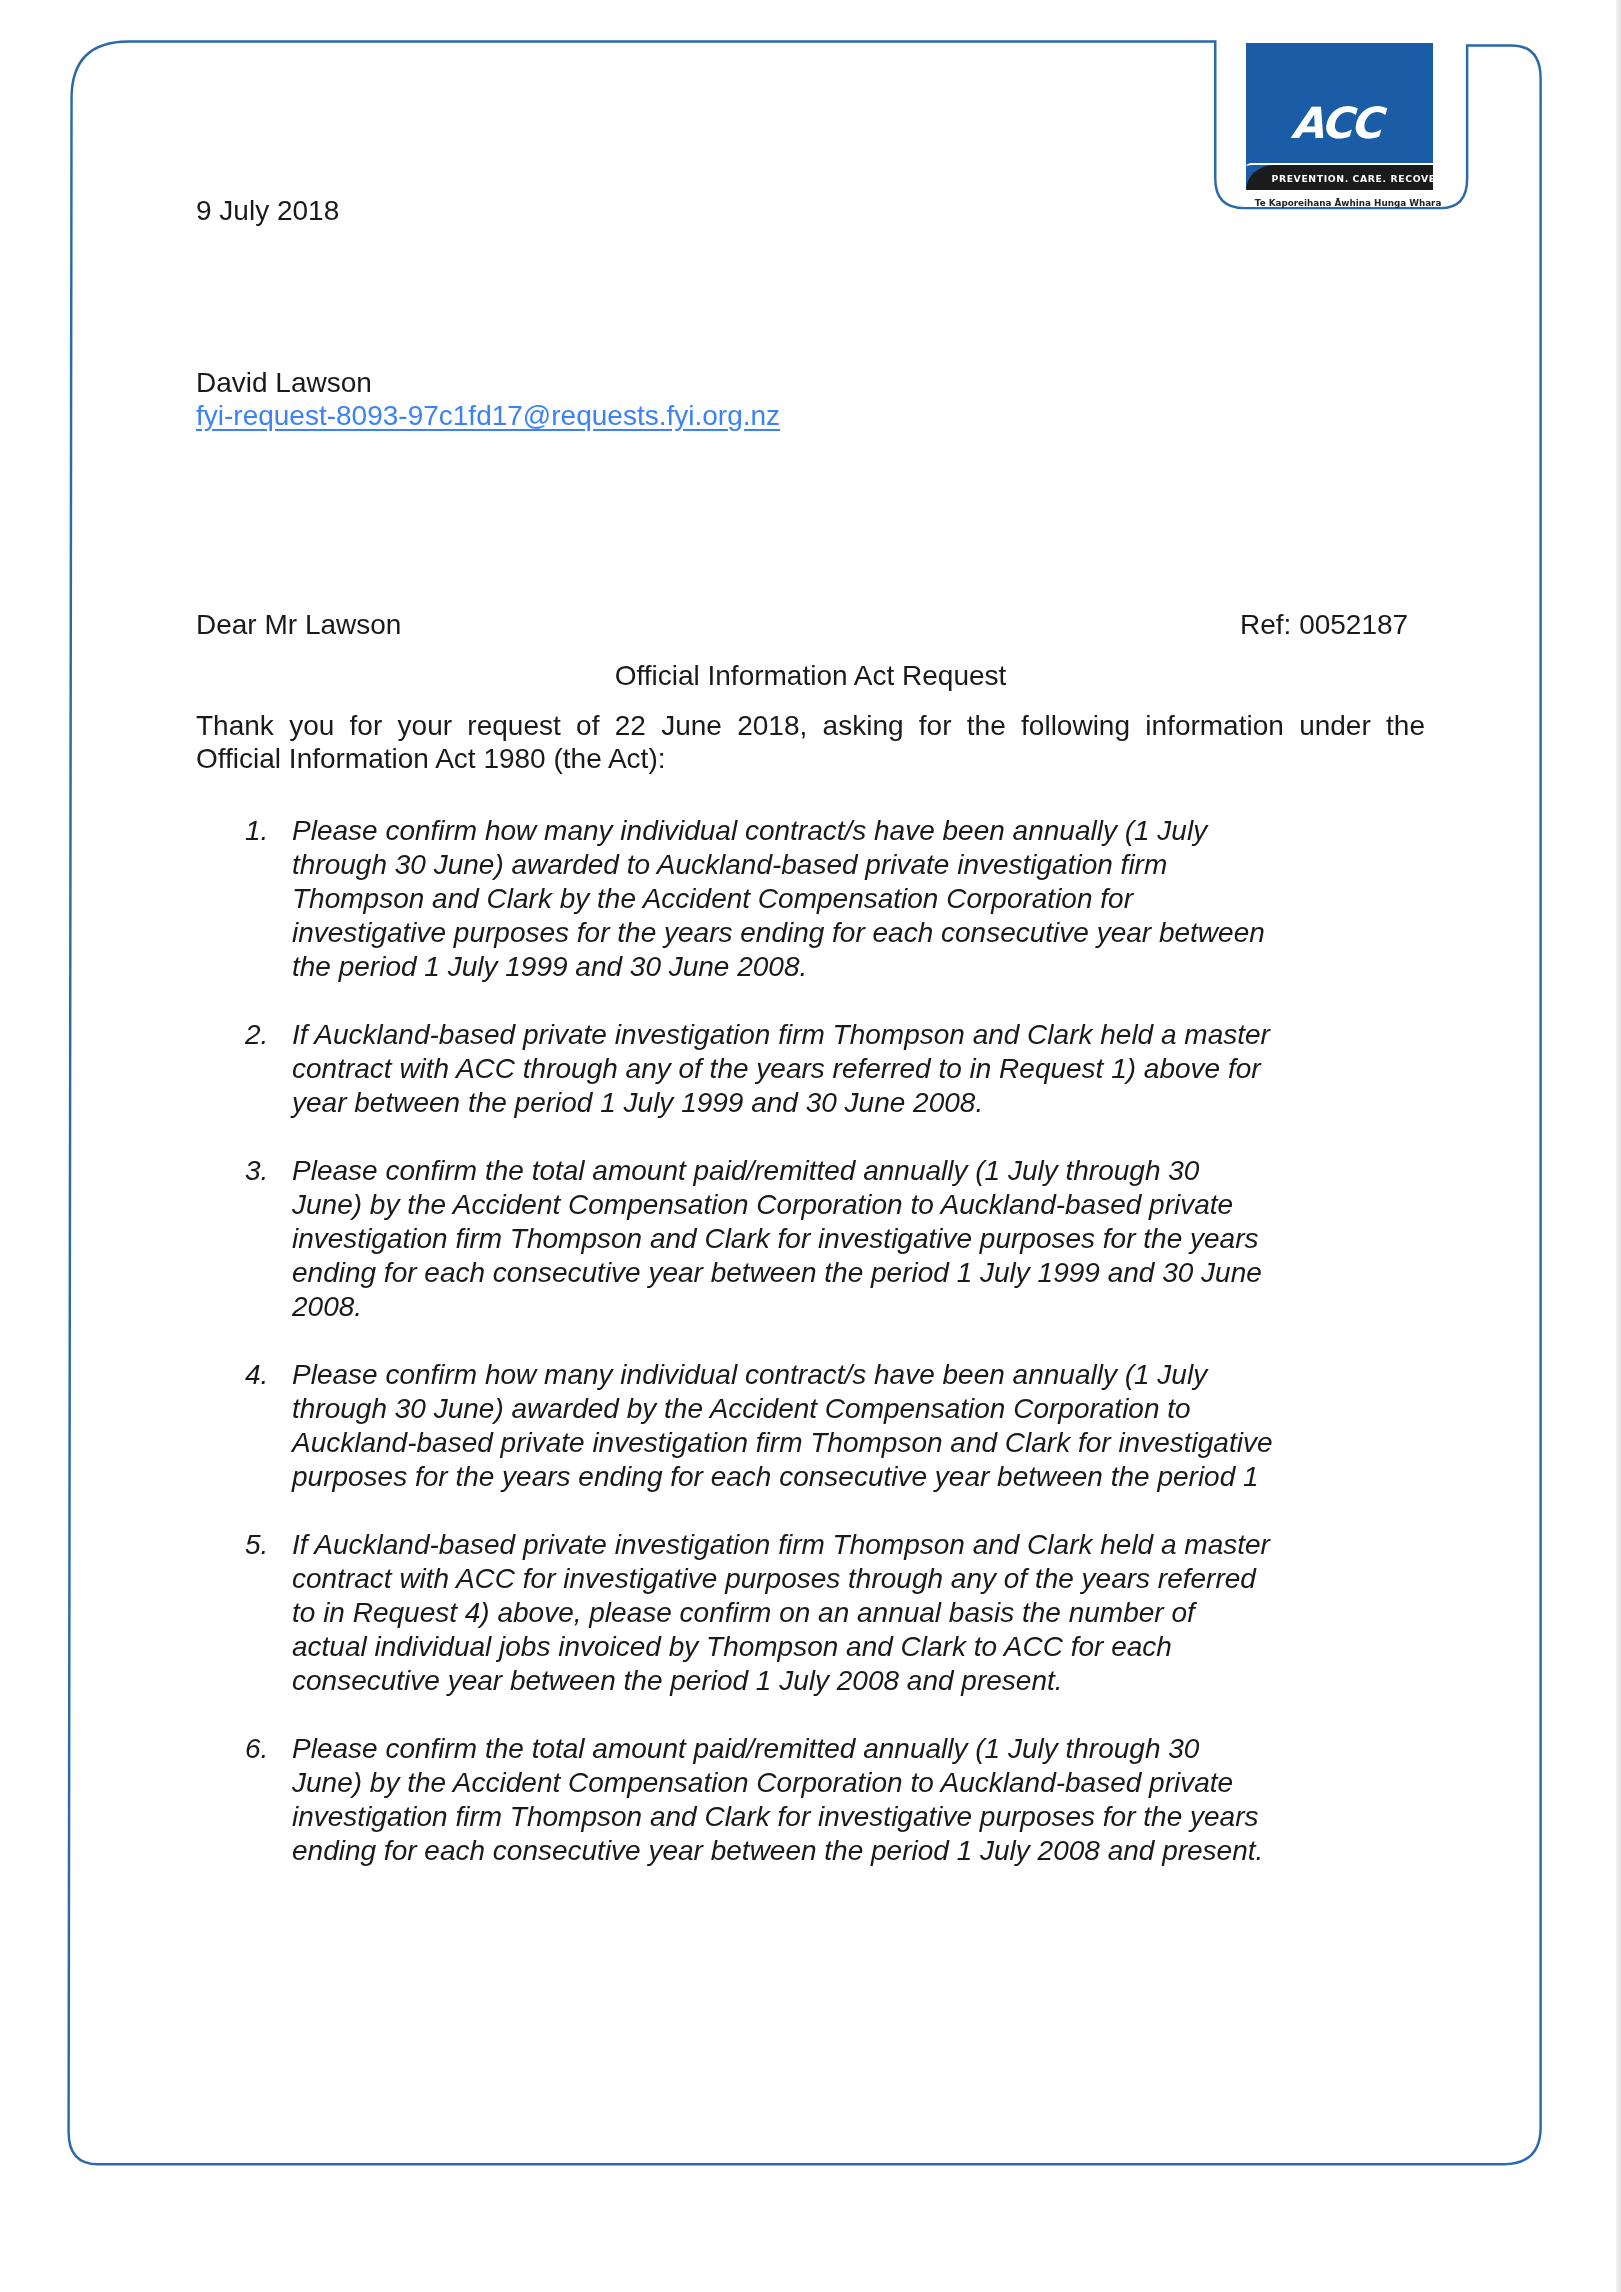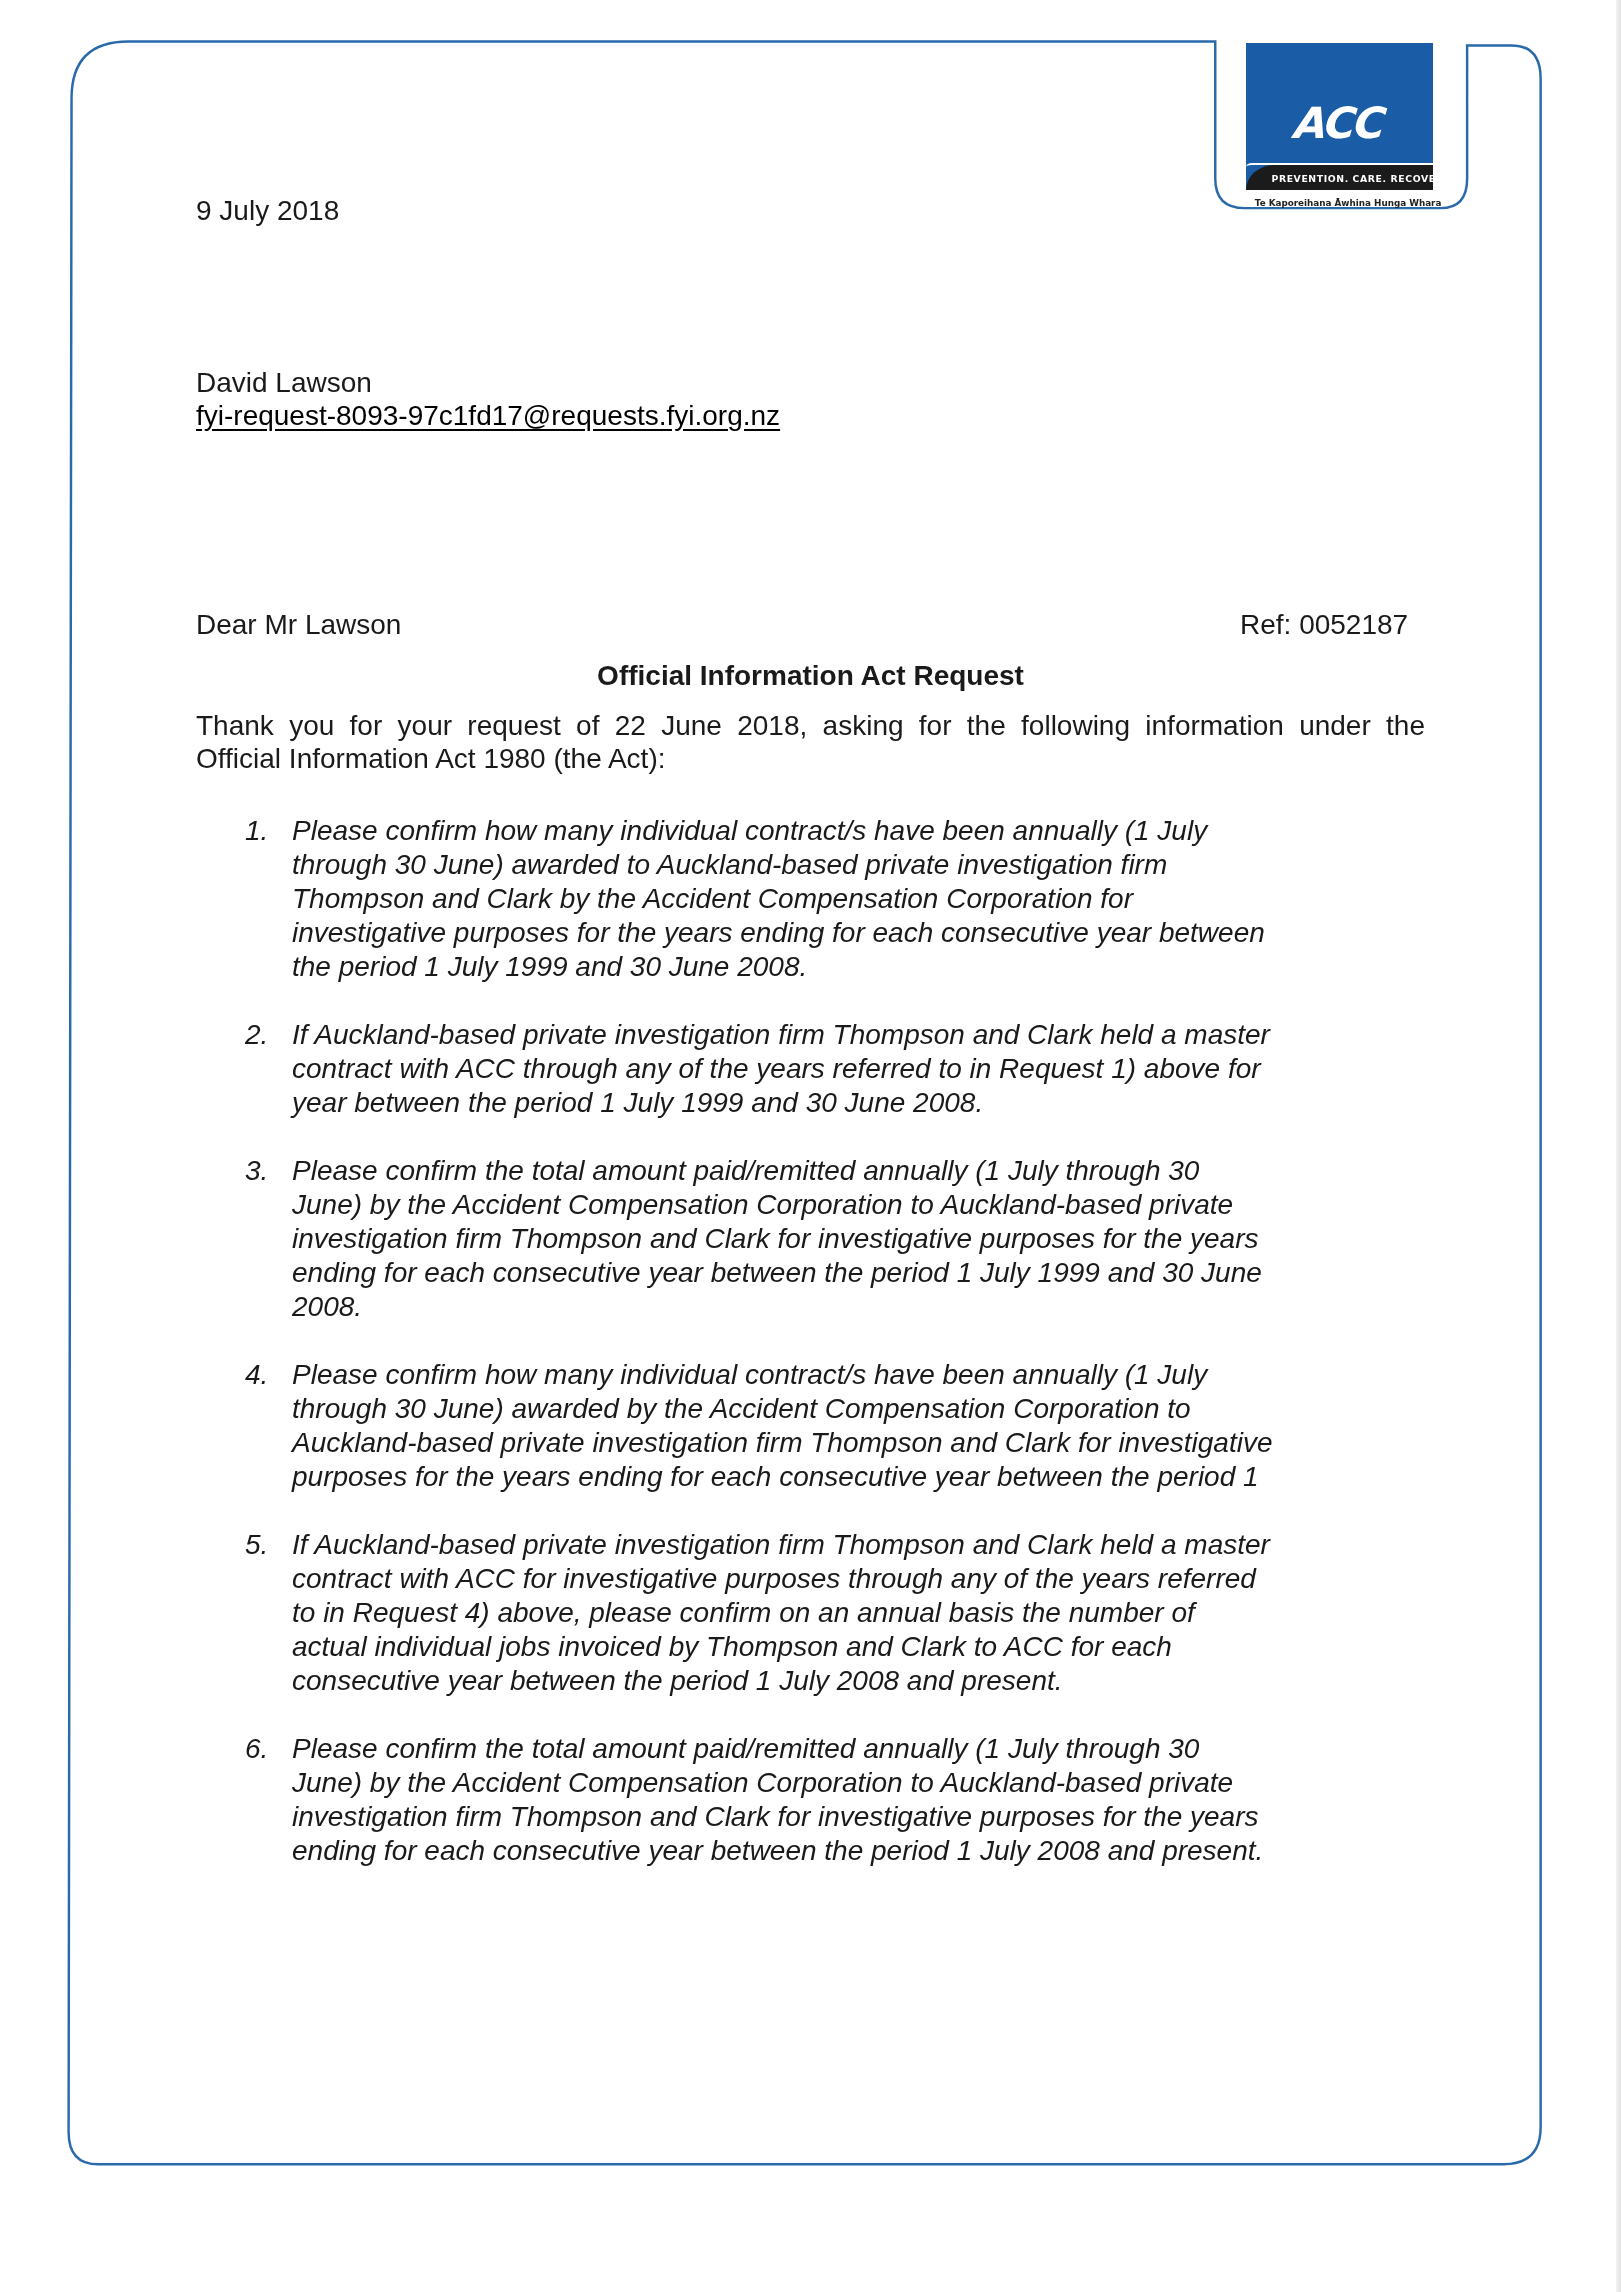--- a/index.html
+++ b/index.html
@@ -111,30 +111,30 @@
       font-size: 28px;
       line-height: 33px;
       white-space: nowrap;
     }
     .date { left: 196px; top: 194px; }
     .recipient-name { left: 196px; top: 366px; }
     .recipient-email {
       left: 196px; top: 399px;
       text-decoration: underline;
       text-underline-offset: 3.9px;
-      color: #000000;
+      color: #3b82f6;
     }
     .salutation { left: 196px; top: 608px; }
     .ref { left: 1240px; top: 608px; }
     .subject {
       left: 0;
       width: 1621px;
       text-align: center;
       top: 659px;
-      font-weight: bold;
+      font-weight: normal;
     }
     .intro {
       position: absolute;
       left: 196px;
       top: 709px;
       width: 1229px;
       font-size: 28px;
       line-height: 33px;
       text-align: justify;
     }

